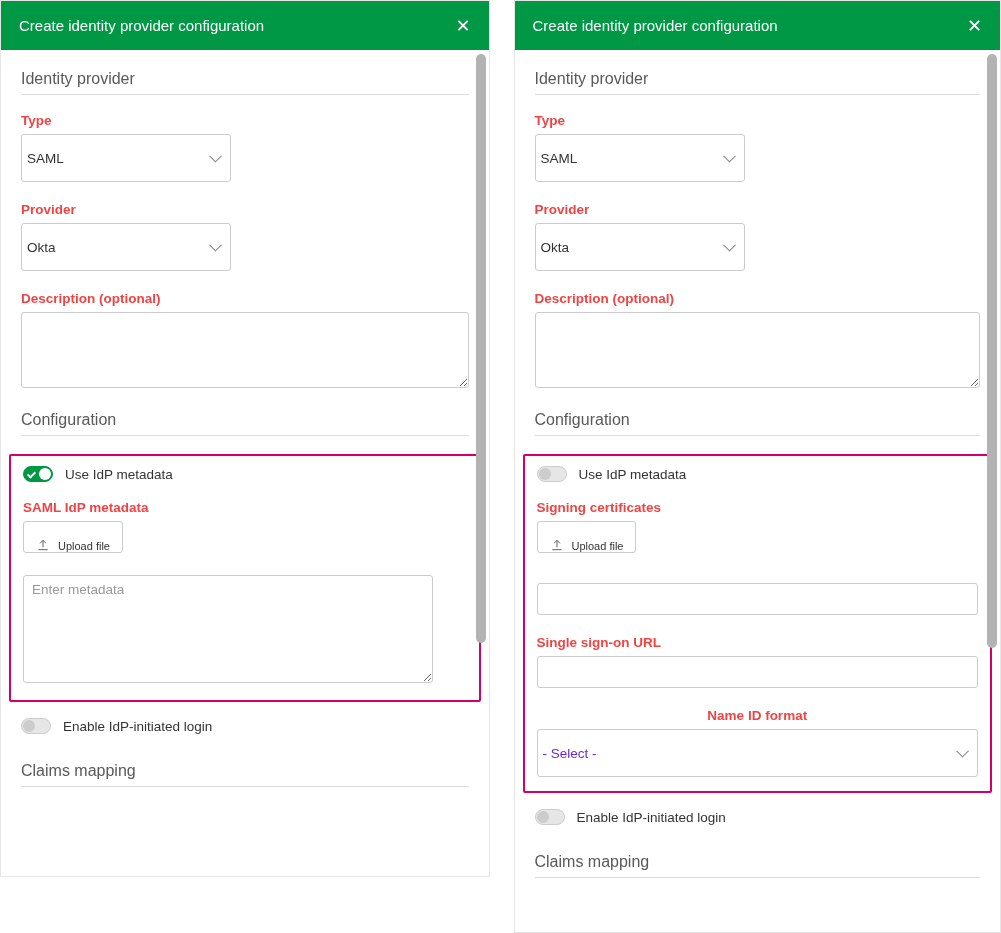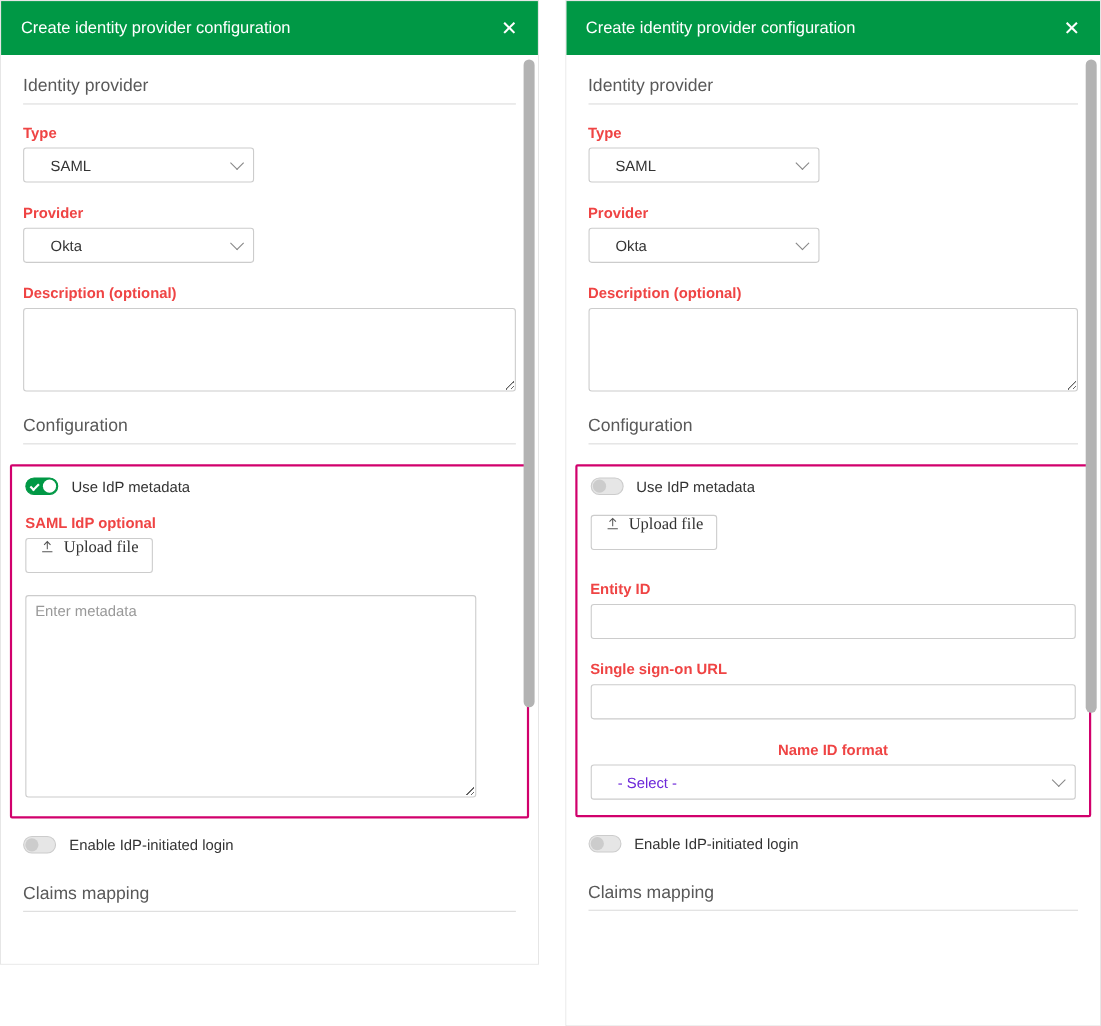--- a/index.html
+++ b/index.html
@@ -77,24 +77,24 @@
     font-size: 13.5px;
     margin-bottom: 6px;
     display: block;
     color: #ef4444;
   }
   .select {
     position: relative;
     width: 210px;
     border: 1px solid #ccc;
     border-radius: 3px;
-    height: 32px;
+    height: 48px;
     display: flex;
     align-items: center;
-    padding: 0 28px 0 24px;
+    padding: 0 28px 0 5px;
     background: #fff;
     cursor: pointer;
     font-size: 13.5px;
     color: #333;
   }
   .select.wide { width: 100%; color: #6d28d9; }
   .select::after {
     content: "";
     position: absolute;
     right: 10px;
@@ -111,21 +111,21 @@
     border: 1px solid #ccc;
     border-radius: 3px;
     resize: both;
     padding: 6px 8px;
     font-family: inherit;
     font-size: 13.5px;
   }
   textarea.meta {
     width: 410px;
     max-width: 100%;
-    height: 184px;
+    height: 108px;
     border: 1px solid #ccc;
     border-radius: 3px;
     resize: both;
     padding: 6px 8px;
     font-family: inherit;
     font-size: 13.5px;
   }
   textarea::placeholder { color: #999; }
   input.text {
     width: 100%;
@@ -187,31 +187,30 @@
     position: absolute;
     left: 5px; top: 3px;
     width: 3px; height: 6px;
     border-right: 2px solid #fff;
     border-bottom: 2px solid #fff;
     transform: rotate(45deg);
   }
   .toggle-label { font-size: 13.5px; color: #333; }
   .upload-btn {
     display: inline-flex;
-    align-items: flex-start;
+    align-items: flex-end;
     gap: 8px;
     height: 32px;
     padding: 0 12px;
     border: 1px solid #ccc;
     border-radius: 3px;
     background: #fff;
     cursor: pointer;
-    font-size: 15px;
+    font-size: 11px;
     color: #333;
-    font-family: Liberation Serif, serif;
   }
   .upload-btn svg { width: 14px; height: 14px; stroke: #555; fill: none; stroke-width: 1.6; }
 </style>
 </head>
 <body>
 
 <div class="panel left">
   <div class="panel-header">
     <span class="title">Create identity provider configuration</span>
     <span class="close">✕</span>
@@ -242,21 +241,21 @@
 
       <div class="section-title">Configuration</div>
 
       <div class="highlight-box">
         <div class="toggle-row">
           <div class="toggle on"></div>
           <span class="toggle-label">Use IdP metadata</span>
         </div>
 
         <div class="field">
-          <span class="field-label">SAML IdP optional</span>
+          <span class="field-label">SAML IdP metadata</span>
           <button class="upload-btn">
             <svg viewBox="0 0 24 24">
               <path d="M12 16V4M7 9l5-5 5 5M4 20h16"></path>
             </svg>
             <span>Upload file</span>
           </button>
         </div>
 
         <div class="field" style="margin-bottom:0;">
           <textarea class="meta" placeholder="Enter metadata" style=""></textarea>
@@ -308,30 +307,30 @@
 
       <div class="section-title">Configuration</div>
 
       <div class="highlight-box">
         <div class="toggle-row">
           <div class="toggle off"></div>
           <span class="toggle-label">Use IdP metadata</span>
         </div>
 
         <div class="field" style="margin-bottom:28px;">
+          <span class="field-label">Signing certificates</span>
           <button class="upload-btn">
             <svg viewBox="0 0 24 24">
               <path d="M12 16V4M7 9l5-5 5 5M4 20h16"></path>
             </svg>
             <span>Upload file</span>
           </button>
         </div>
 
         <div class="field">
-          <span class="field-label">Entity ID</span>
           <input type="text" class="text" style="">
         </div>
 
         <div class="field">
           <span class="field-label">Single sign-on URL</span>
           <input type="text" class="text" style="">
         </div>
 
         <div class="field" style="margin-bottom:0;text-align:center;">
           <span class="field-label">Name ID format</span>

